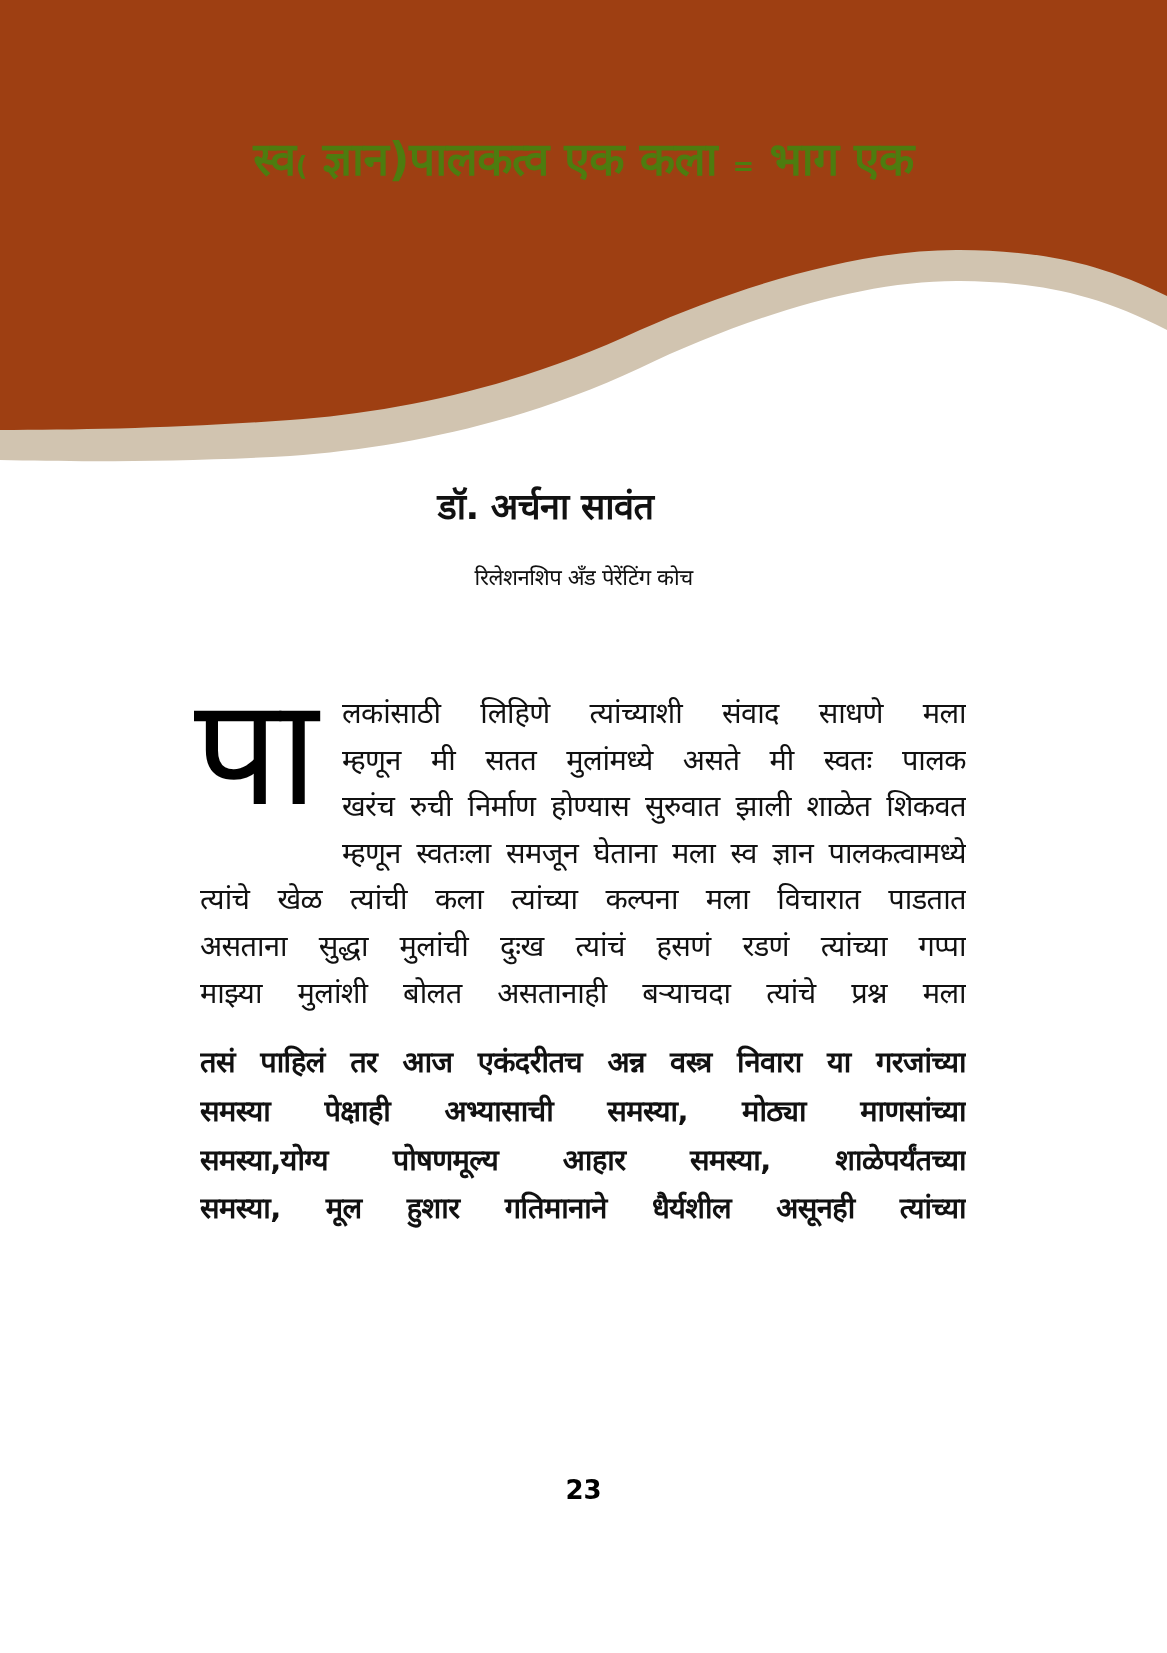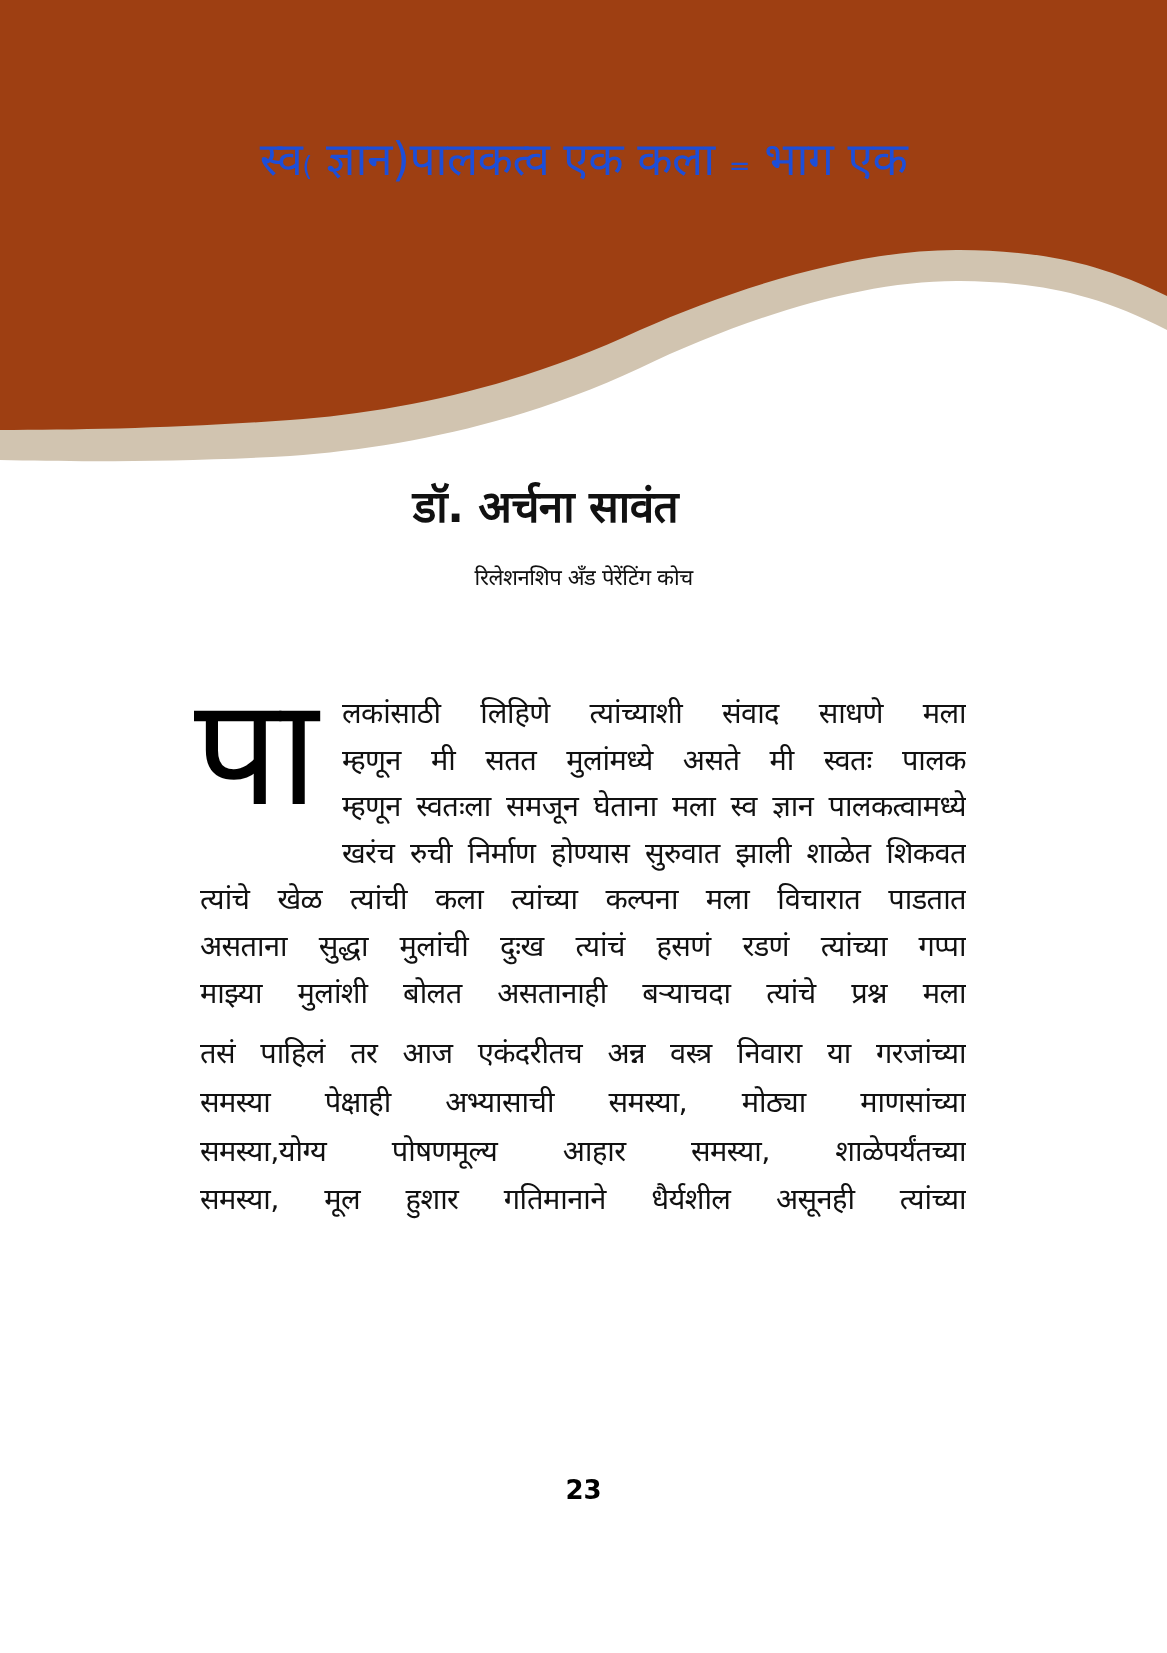--- a/index.html
+++ b/index.html
@@ -25,36 +25,36 @@
     .header-band svg {
       display: block;
     }
     .title {
       position: absolute;
       left: 0;
       top: 124px;
       width: 1167px;
       text-align: center;
       font-size: 46px;
-      font-weight: normal;
+      font-weight: bold;
       line-height: 70px;
-      color: #1d4ed8;
+      color: #4d7c0f;
       letter-spacing: -0.5px;
       white-space: nowrap;
     }
     .title .small {
       font-size: 26px;
     }
     .author {
       position: absolute;
       left: 0;
       top: 482px;
       width: 1091px;
       text-align: center;
-      font-size: 44px;
+      font-size: 36px;
       font-weight: bold;
       line-height: 50px;
       letter-spacing: -0.5px;
     }
     .role {
       position: absolute;
       left: 0;
       top: 556px;
       width: 1167px;
       text-align: center;
@@ -71,22 +71,23 @@
     .para {
       margin: 0;
       font-size: 29px;
       line-height: 46.6px;
       text-align: justify;
       text-align-last: left;
       letter-spacing: -0.6px;
       word-spacing: 1px;
     }
     .para.p2 {
-      margin-top: 13px;
+      margin-top: 22px;
       line-height: 48.7px;
+      font-weight: bold;
     }
     .line {
       display: block;
       text-align: justify;
       text-align-last: justify;
       white-space: nowrap;
       overflow: hidden;
       height: 46.6px;
     }
     .p2 .line {
@@ -151,22 +152,22 @@
 <div class="author">डॉ. अर्चना सावंत</div>
 <div class="role">रिलेशनशिप अँड पेरेंटिंग कोच</div>
 
 <div class="article">
   <div class="para p1">
     <div class="dropcap-wrap">
       <span class="dropcap">पा</span>
     </div>
     <span class="line">लकांसाठी लिहिणे त्यांच्याशी संवाद साधणे मला</span>
     <span class="line">म्हणून मी सतत मुलांमध्ये असते मी स्वतः पालक</span>
+    <span class="line">खरंच रुची निर्माण होण्यास सुरुवात झाली शाळेत शिकवत</span>
     <span class="line">म्हणून स्वतःला समजून घेताना मला  स्व ज्ञान पालकत्वामध्ये</span>
-    <span class="line">खरंच रुची निर्माण होण्यास सुरुवात झाली शाळेत शिकवत</span>
     <span class="line">त्यांचे खेळ त्यांची कला त्यांच्या कल्पना मला विचारात पाडतात</span>
     <span class="line">असताना सुद्धा मुलांची दुःख त्यांचं हसणं रडणं त्यांच्या गप्पा</span>
     <span class="line">माझ्या मुलांशी बोलत असतानाही बऱ्याचदा त्यांचे प्रश्न मला</span>
   </div>
 
   <div class="para p2">
     <span class="line"> तसं पाहिलं तर आज एकंदरीतच अन्न वस्त्र निवारा या गरजांच्या</span>
     <span class="line">समस्या पेक्षाही अभ्यासाची समस्या, मोठ्या माणसांच्या</span>
     <span class="line">समस्या,योग्य पोषणमूल्य आहार समस्या, शाळेपर्यंतच्या</span>
     <span class="line">समस्या, मूल हुशार गतिमानाने धैर्यशील असूनही त्यांच्या</span>

